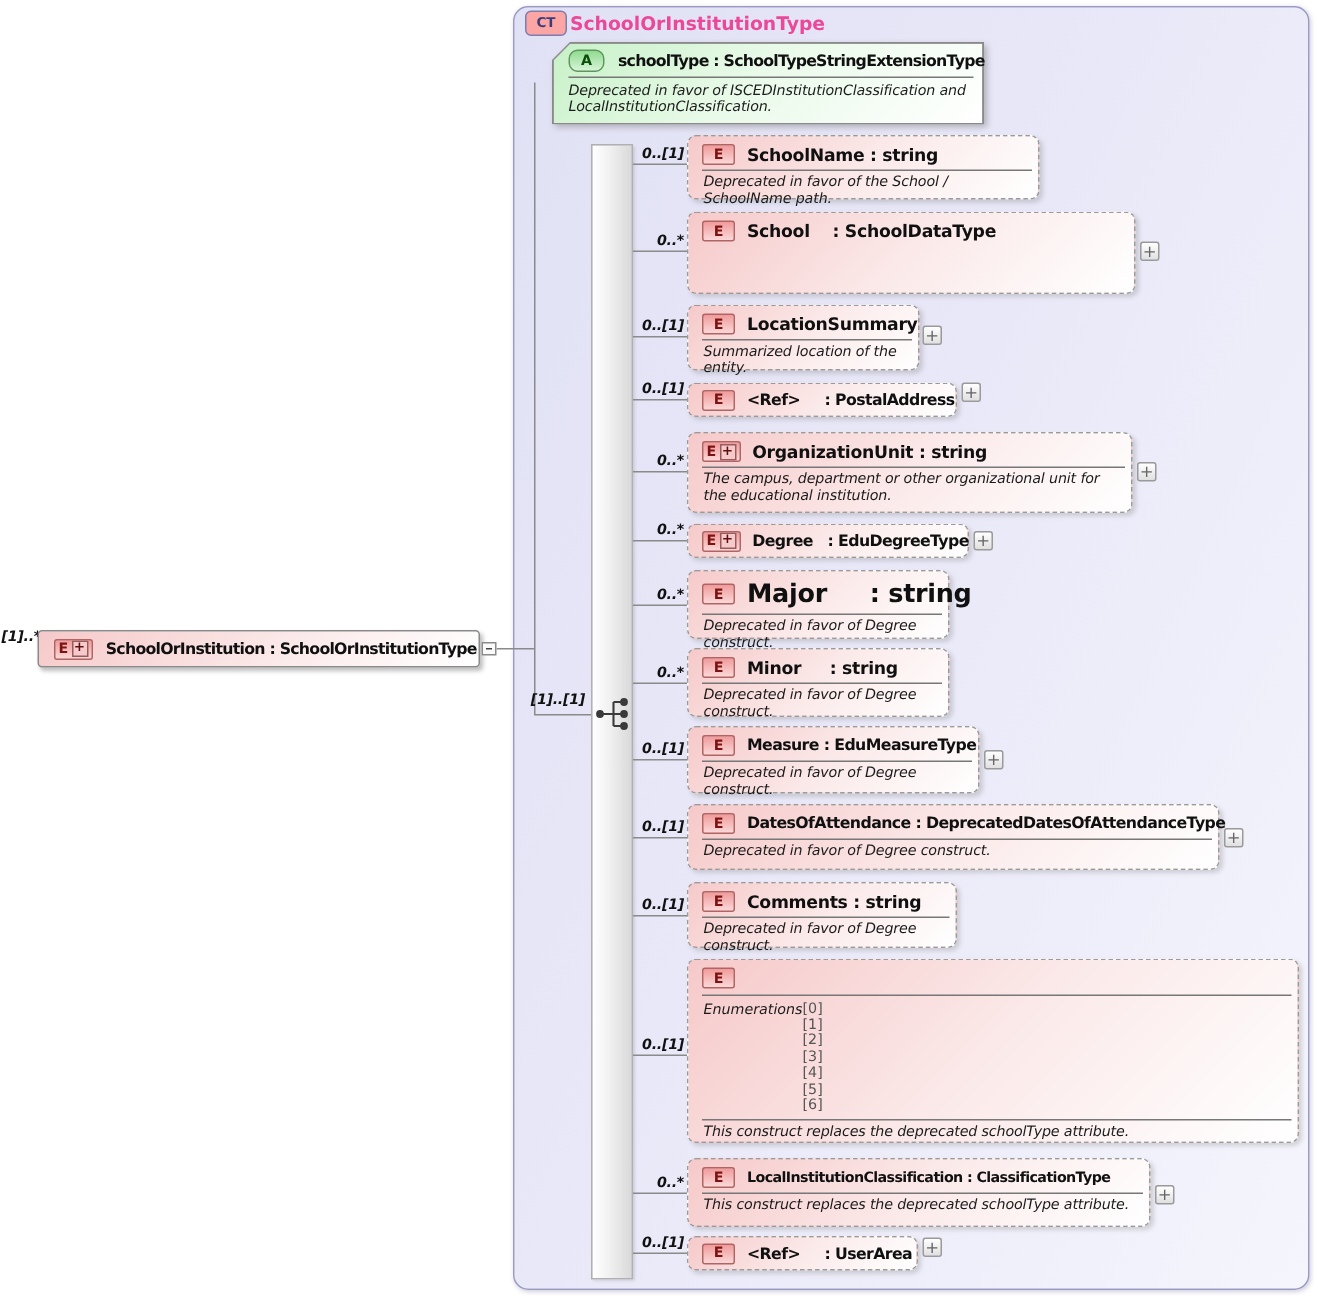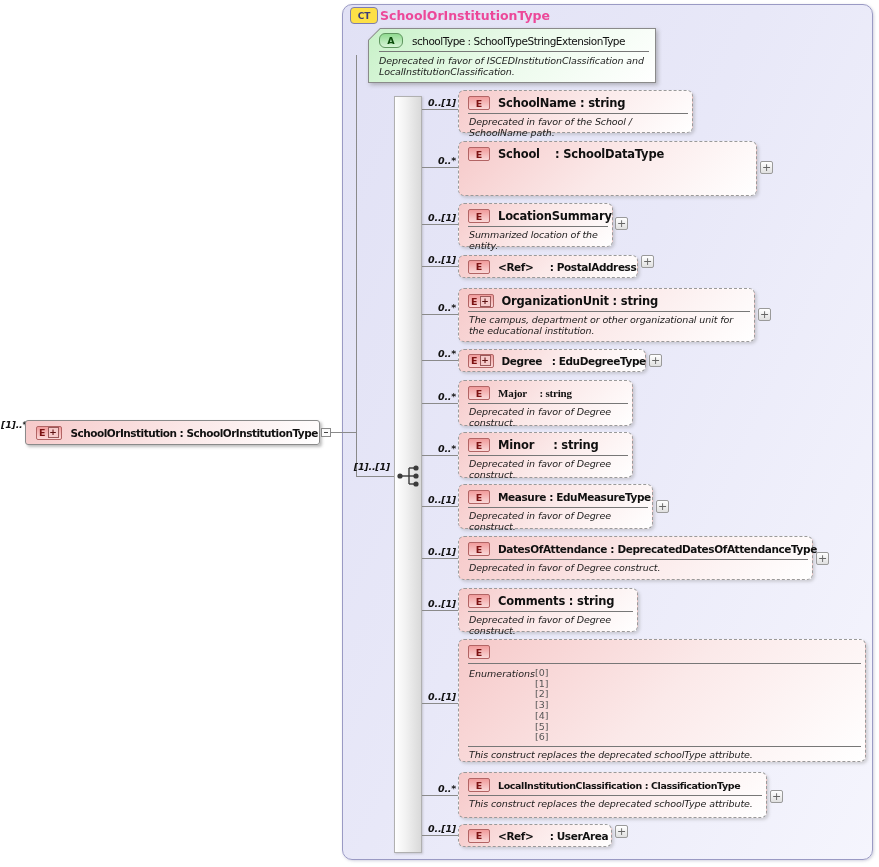--- a/index.html
+++ b/index.html
@@ -5,34 +5,34 @@
   html,body{margin:0;padding:0;background:#fff;}
   .canvas{position:relative;width:879px;height:867px;background:#ffffff;
     font-family:"DejaVu Sans",sans-serif;overflow:hidden;}
 
   
   .ct-container{position:absolute;left:342px;top:4px;width:531px;height:856px;
     border:1px solid #9a9ac4;border-radius:10px;
     background:linear-gradient(115deg,#e1e1f5 0%,#e8e8f8 45%,#f5f5fd 100%);
     box-shadow:1px 1px 3px rgba(120,120,160,.35);box-sizing:border-box;}
   .ct-badge{position:absolute;left:350px;top:7px;min-width:22px;height:15px;padding:0 2px;
-    border:1px solid #7d7db0;border-radius:4px;background:#fde047;color:#3c3c78;
+    border:1px solid #7d7db0;border-radius:4px;background:#fca5a5;color:#3c3c78;
     font-size:9px;font-weight:bold;display:flex;align-items:center;justify-content:center;}
   .ct-title{position:absolute;left:380px;top:8px;font-size:12.5px;font-weight:bold;color:#ec4899;}
 
   
   .attr-wrap{position:absolute;left:368px;top:28px;width:288px;height:55px;
     filter:drop-shadow(2px 2px 2px rgba(110,110,110,.45));}
   .attr-outer{position:absolute;inset:0;background:#8a8a8a;
     clip-path:polygon(12px 0,100% 0,100% 100%,0 100%,0 12px);}
   .attr-inner{position:absolute;inset:1px;
     background:linear-gradient(135deg,#c7f1c7 0%,#e9fae9 45%,#ffffff 100%);
     clip-path:polygon(11.3px 0,100% 0,100% 100%,0 100%,0 11.3px);}
   .attr-head{position:absolute;left:11px;top:5px;display:flex;gap:9px;align-items:center;}
-  .attr-title{font-weight:normal;font-size:10.5px;letter-spacing:-0.5px;color:#101010;white-space:pre;}
+  .attr-title{font-weight:bold;font-size:10.5px;letter-spacing:-0.5px;color:#101010;white-space:pre;}
   .attr-note{position:absolute;left:11px;top:23px;right:7px;border-top:1px solid #777;
     padding-top:3px;font-style:italic;font-size:9.5px;color:#1c1c1c;line-height:11px;letter-spacing:-0.1px;}
 
   
   .a-badge{display:inline-flex;align-items:center;justify-content:center;min-width:22px;height:13px;
     border:1px solid #5f965f;border-radius:6px;background:linear-gradient(180deg,#90db90,#d7f4d7);
     color:#0b4d0b;font-size:9.5px;font-weight:bold;}
   .e-badge{display:inline-flex;align-items:center;justify-content:center;min-width:22px;height:14px;
     border:1px solid #b26464;border-radius:2px;background:linear-gradient(180deg,#f19b9b,#fad8d8);
     color:#7c1212;font-size:9.5px;font-weight:bold;gap:2px;padding:0 2px;box-sizing:border-box;flex:none;}
@@ -202,21 +202,21 @@
       </div>
     </div>
     <div class="plusbox" style="left: 649px; top: 354px;">+</div>
     <div class="hline" style="left: 422px; top: 403px; width: 36px;"></div>
     <div class="card" style="left: 398px; top: 391px; width: 58px;">0..*</div>
     <div class="ebox" style="left: 458px; top: 380px; width: 175px; height: 46px;">
       <div class="ehead">
         <span class="e-badge">
           <span>E</span>
         </span>
-        <span class="etitle" style="font-size: 11px; letter-spacing: -0.2px; font-family: Liberation Serif, serif;">Major     : string</span>
+        <span class="etitle" style="font-size: 17px; letter-spacing: -0.2px;">Major     : string</span>
       </div>
       <div class="enote">Deprecated in favor of Degree construct.</div>
     </div>
     <div class="hline" style="left: 422px; top: 455px; width: 36px;"></div>
     <div class="card" style="left: 398px; top: 443px; width: 58px;">0..*</div>
     <div class="ebox" style="left: 458px; top: 432px; width: 175px; height: 46px;">
       <div class="ehead">
         <span class="e-badge">
           <span>E</span>
         </span>

